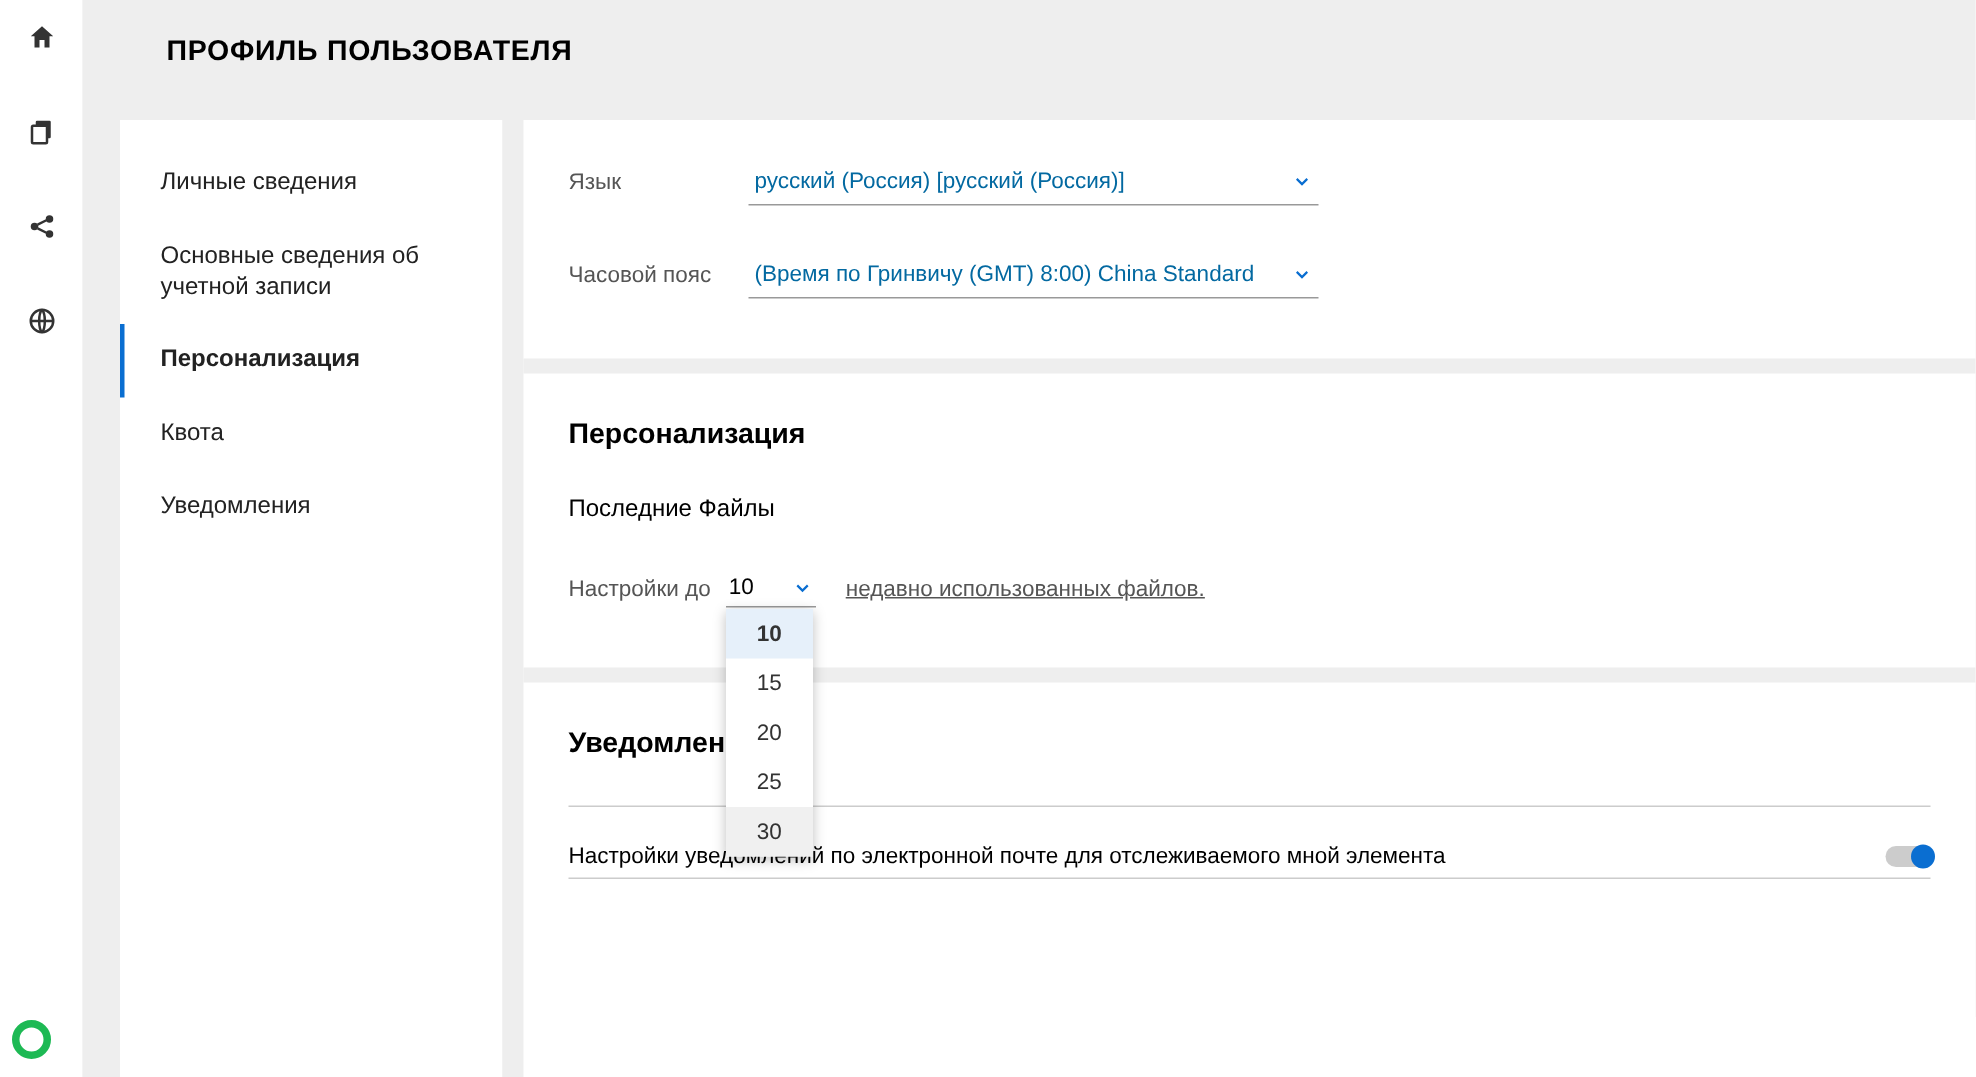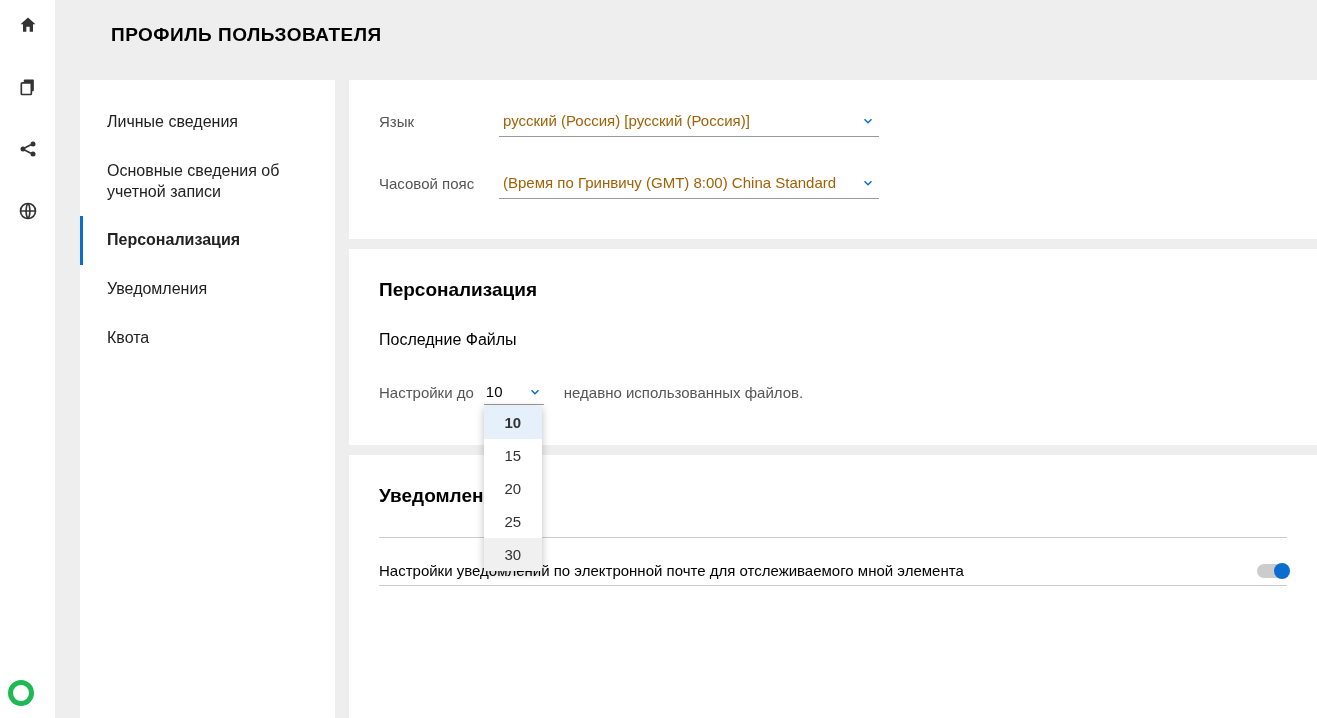--- a/index.html
+++ b/index.html
@@ -86,21 +86,21 @@
 .select-field {
   width: 380px;
   border: none;
   border-bottom: 1px solid #999;
   height: 32px;
   display: flex;
   align-items: center;
   justify-content: space-between;
   padding: 0 4px;
   font-size: 15px;
-  color: #a16207;
+  color: #0369a1;
   cursor: pointer;
   position: relative;
 }
 .select-field .txt { white-space: nowrap; overflow: hidden; text-overflow: clip; flex:1; }
 .chevron { width: 14px; height: 14px; fill: none; stroke: #0a6ed1; stroke-width: 2.5; flex-shrink:0; margin-left:6px;}
 .section-divider {
   height: 10px;
   background: #eeeeee;
   margin: 40px -30px 30px -30px;
 }
@@ -210,22 +210,22 @@
 <div class="header">
   <h1>ПРОФИЛЬ ПОЛЬЗОВАТЕЛЯ</h1>
 </div>
 
 <div class="content">
   <div class="panel-wrap">
     <div class="side-tabs">
       <div class="side-tab">Личные сведения</div>
       <div class="side-tab">Основные сведения об учетной записи</div>
       <div class="side-tab active">Персонализация</div>
+      <div class="side-tab">Квота</div>
       <div class="side-tab">Уведомления</div>
-      <div class="side-tab">Квота</div>
     </div>
     <div class="gap"></div>
     <div class="main">
 
       <div class="form-row">
         <div class="form-label">Язык</div>
         <div class="select-field">
           <span class="txt">русский (Россия)  [русский (Россия)]</span>
           <svg class="chevron" viewBox="0 0 24 24">
               <polyline points="6 9 12 15 18 9"></polyline>
@@ -258,21 +258,21 @@
               </svg>
           </div>
           <div class="dropdown">
             <div class="dropdown-item selected">10</div>
             <div class="dropdown-item">15</div>
             <div class="dropdown-item">20</div>
             <div class="dropdown-item">25</div>
             <div class="dropdown-item hovered">30</div>
           </div>
         </div>
-        <span style="margin-left:10px;">недавно использованных файлов.</span>
+        <span style="margin-left:10px;text-decoration:underline;">недавно использованных файлов.</span>
       </div>
 
       <div class="section-divider"></div>
 
       <div class="section-title">Уведомлени</div>
       <hr class="thin">
       <div class="notif-row">
         <span>Настройки уведомлений по электронной почте для отслеживаемого мной элемента</span>
         <div class="toggle">
           <div class="knob"></div>

